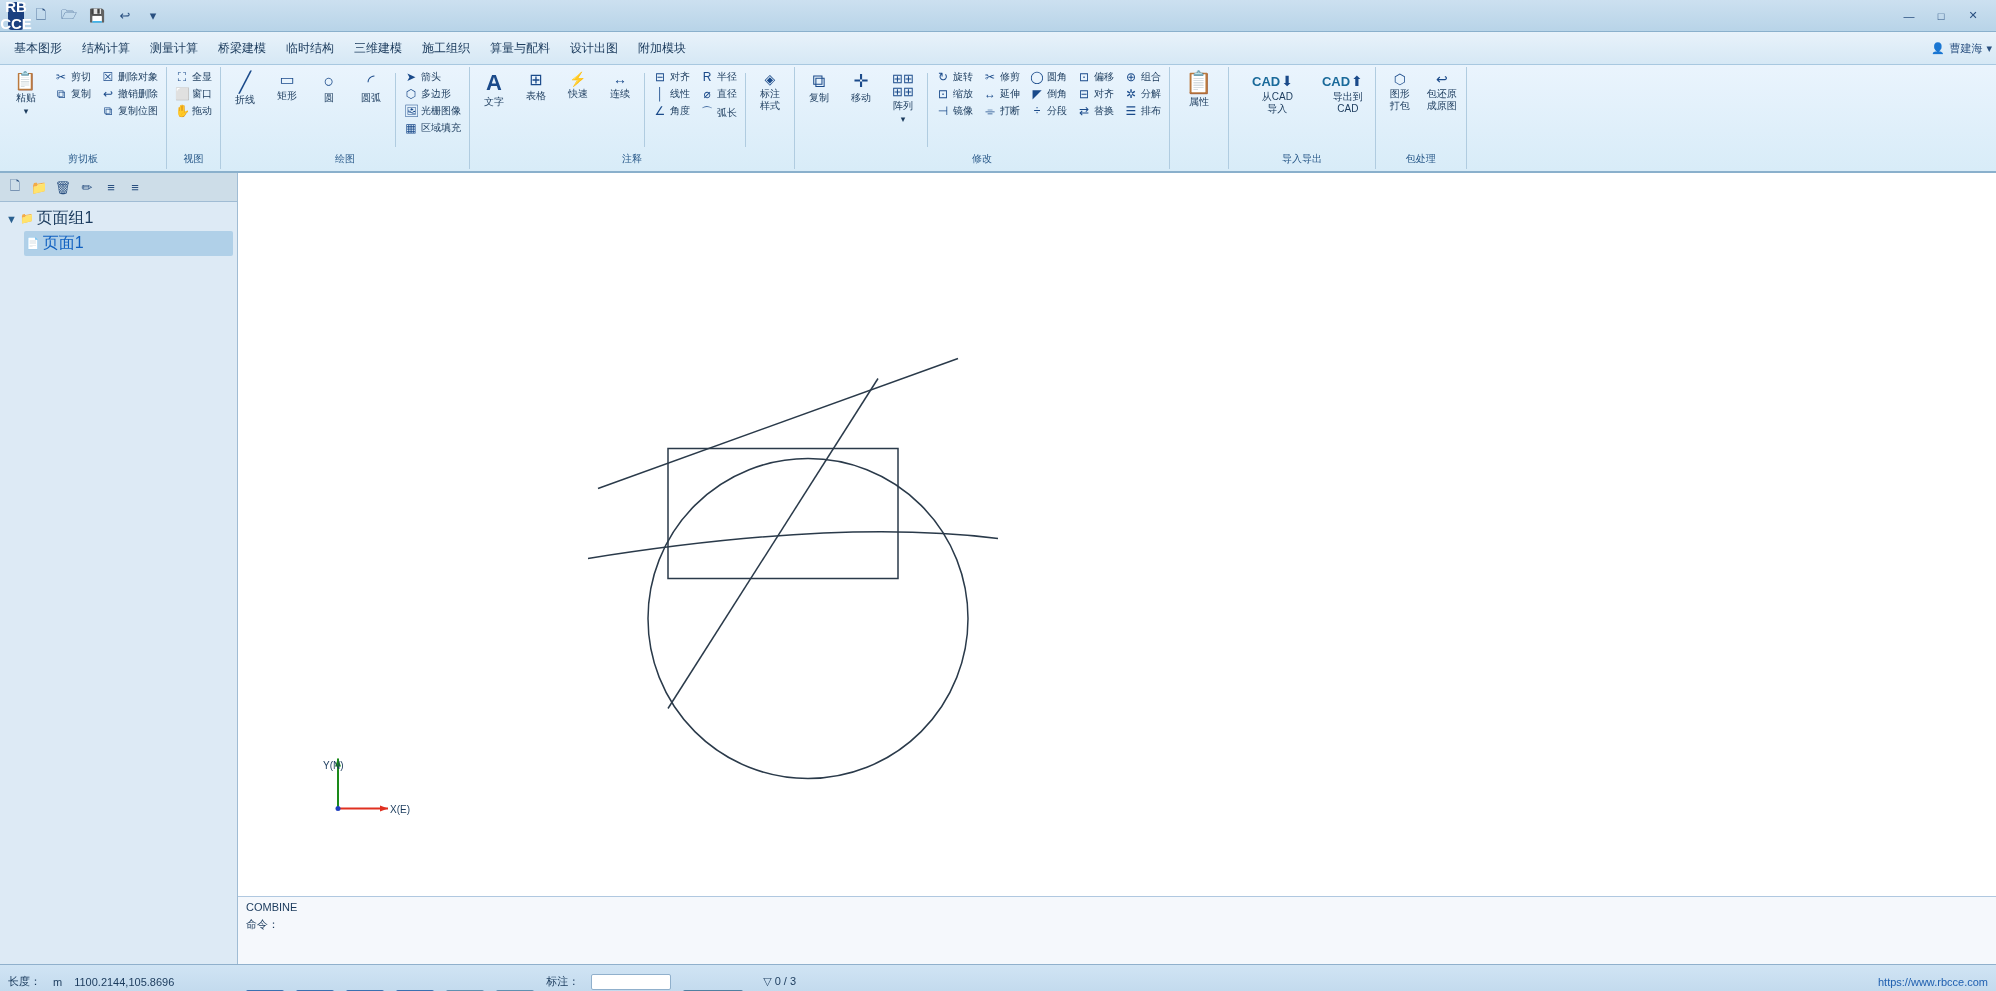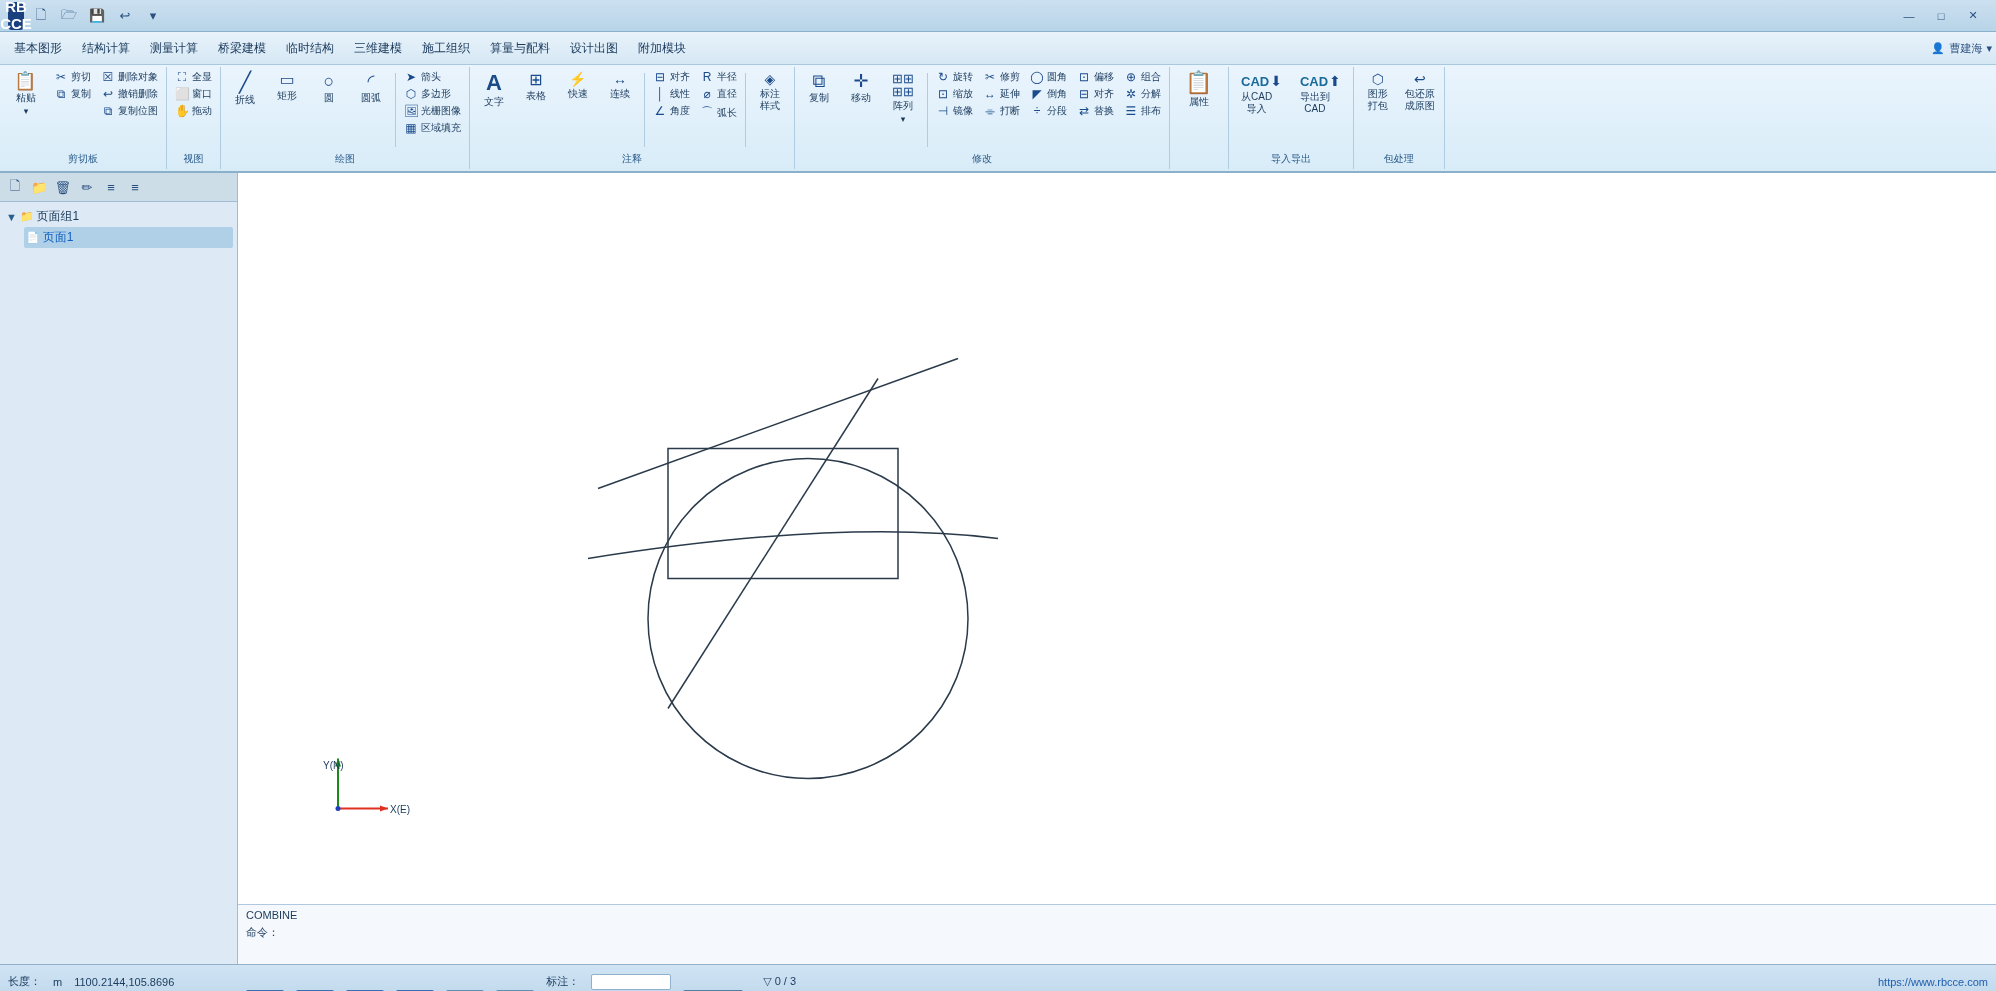--- a/index.html
+++ b/index.html
@@ -209,21 +209,21 @@
     .tree-item {
       display: flex;
       align-items: center;
       gap: 3px;
       padding: 2px 2px;
       cursor: pointer;
       border-radius: 2px;
     }
     .tree-item.selected { background: #b0d0e8; }
     .tree-icon { font-size: 11px; color: #2a6090; }
-    .tree-label { font-size: 12px; color: #1a3a5c; }
+    .tree-label { font-size: 16px; color: #1a3a5c; }
     .tree-child {
       padding-left: 20px;
     }
 
     
     #canvas-area {
       flex: 1;
       background: white;
       position: relative;
       overflow: hidden;
@@ -270,29 +270,30 @@
       border-radius: 2px;
       font-size: 11px;
       width: 80px;
       background: white;
     }
     
     
     .cad-btn-big {
       display: flex;
       flex-direction: column;
-      align-items: flex-start;
+      align-items: flex-end;
       justify-content: center;
       padding: 4px 8px;
       cursor: pointer;
       border-radius: 3px;
       min-width: 52px;
       background: transparent;
       border: none;
       gap: 2px;
+      margin-left: 11px;
     }
     .cad-btn-big .cad-label {
       font-size: 10px;
       color: #1a3a5c;
       text-align: center;
       line-height: 1.2;
     }
   </style>
 </head>
 <body>
@@ -673,21 +674,21 @@
 
         <circle cx="20" cy="50" r="2.5" fill="#2040c0"></circle>
 
         <text x="5" y="10" font-size="10" fill="#1a3a5c">Y(N)</text>
 
         <text x="72" y="54" font-size="10" fill="#1a3a5c">X(E)</text>
       </g>
     </svg>
     
     
-    <div id="command-area" style="position:absolute;bottom:0;left:0;right:0;height:60px;background:#f5f8fc;border-top:1px solid #b0c8e0;padding:4px 8px;">
+    <div id="command-area" style="position:absolute;bottom:0;left:0;right:0;height:68px;background:#f5f8fc;border-top:1px solid #b0c8e0;padding:4px 8px;">
       <div style="font-size:11px;color:#1a3a5c;margin-bottom:4px;">COMBINE</div>
       <div style="display:flex;align-items:center;">
         <span style="font-size:11px;color:#1a3a5c;">命令：</span>
         <input type="text" style="flex: 1 1 0%; border: none; outline: none; font-size: 11px; background: transparent;">
       </div>
     </div>
   </div>
 
 </div>
 

